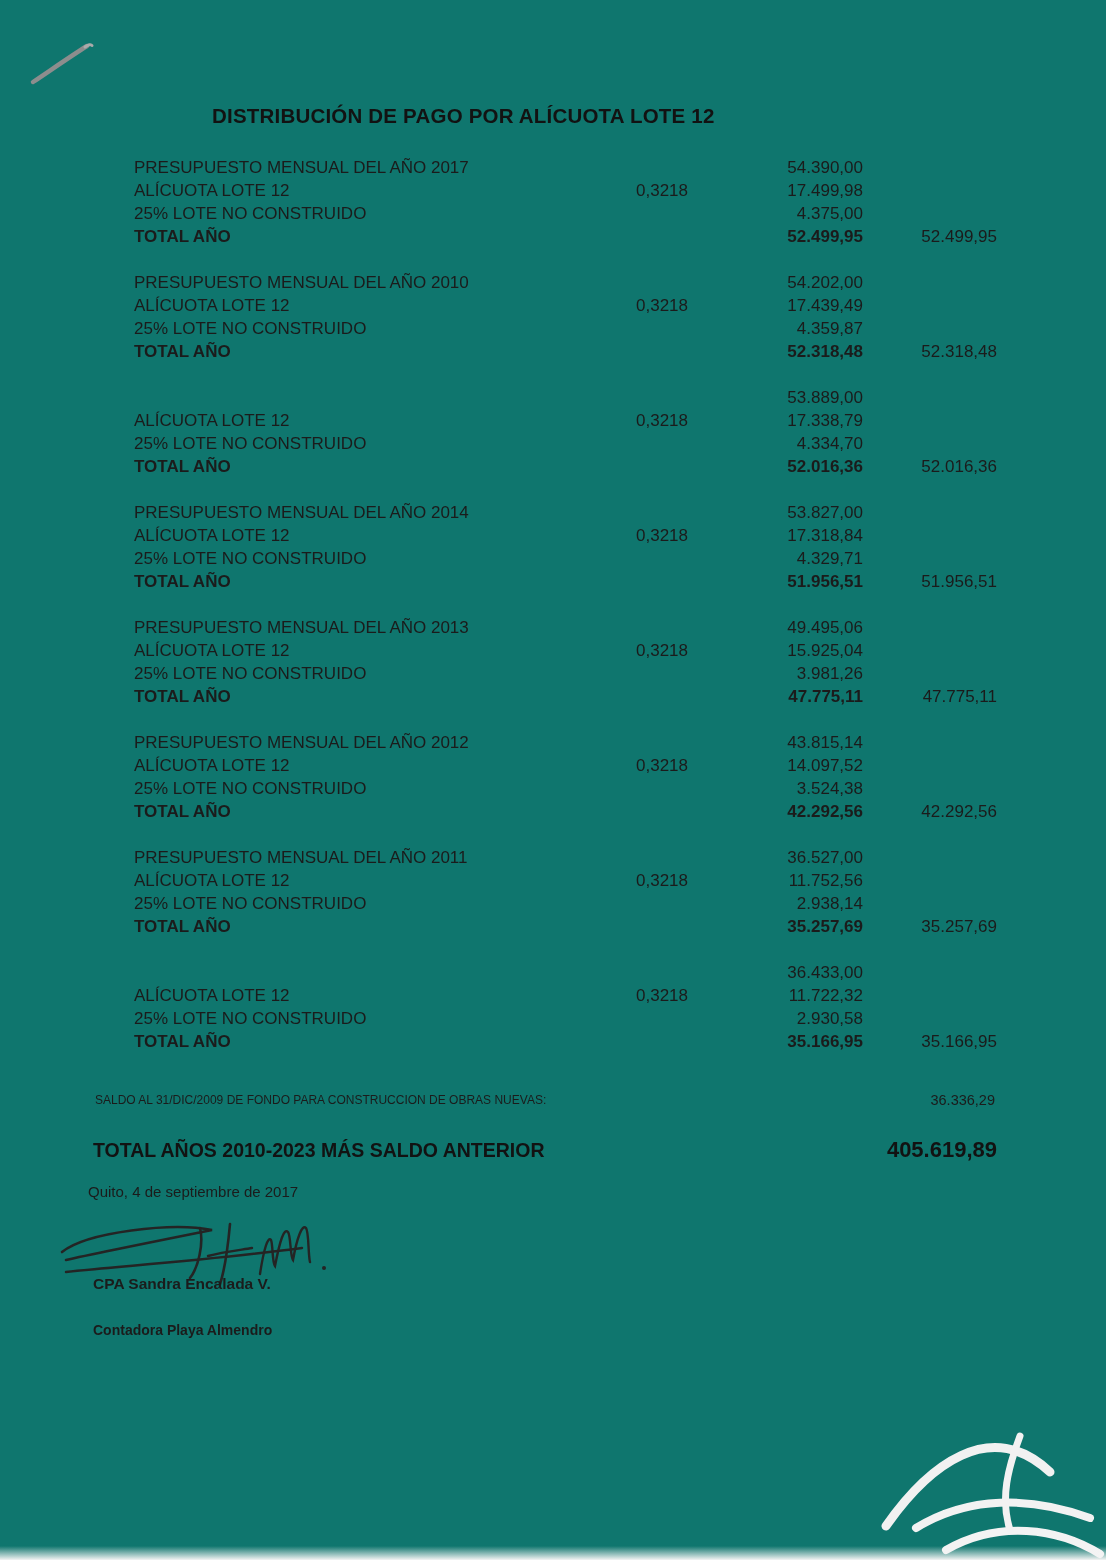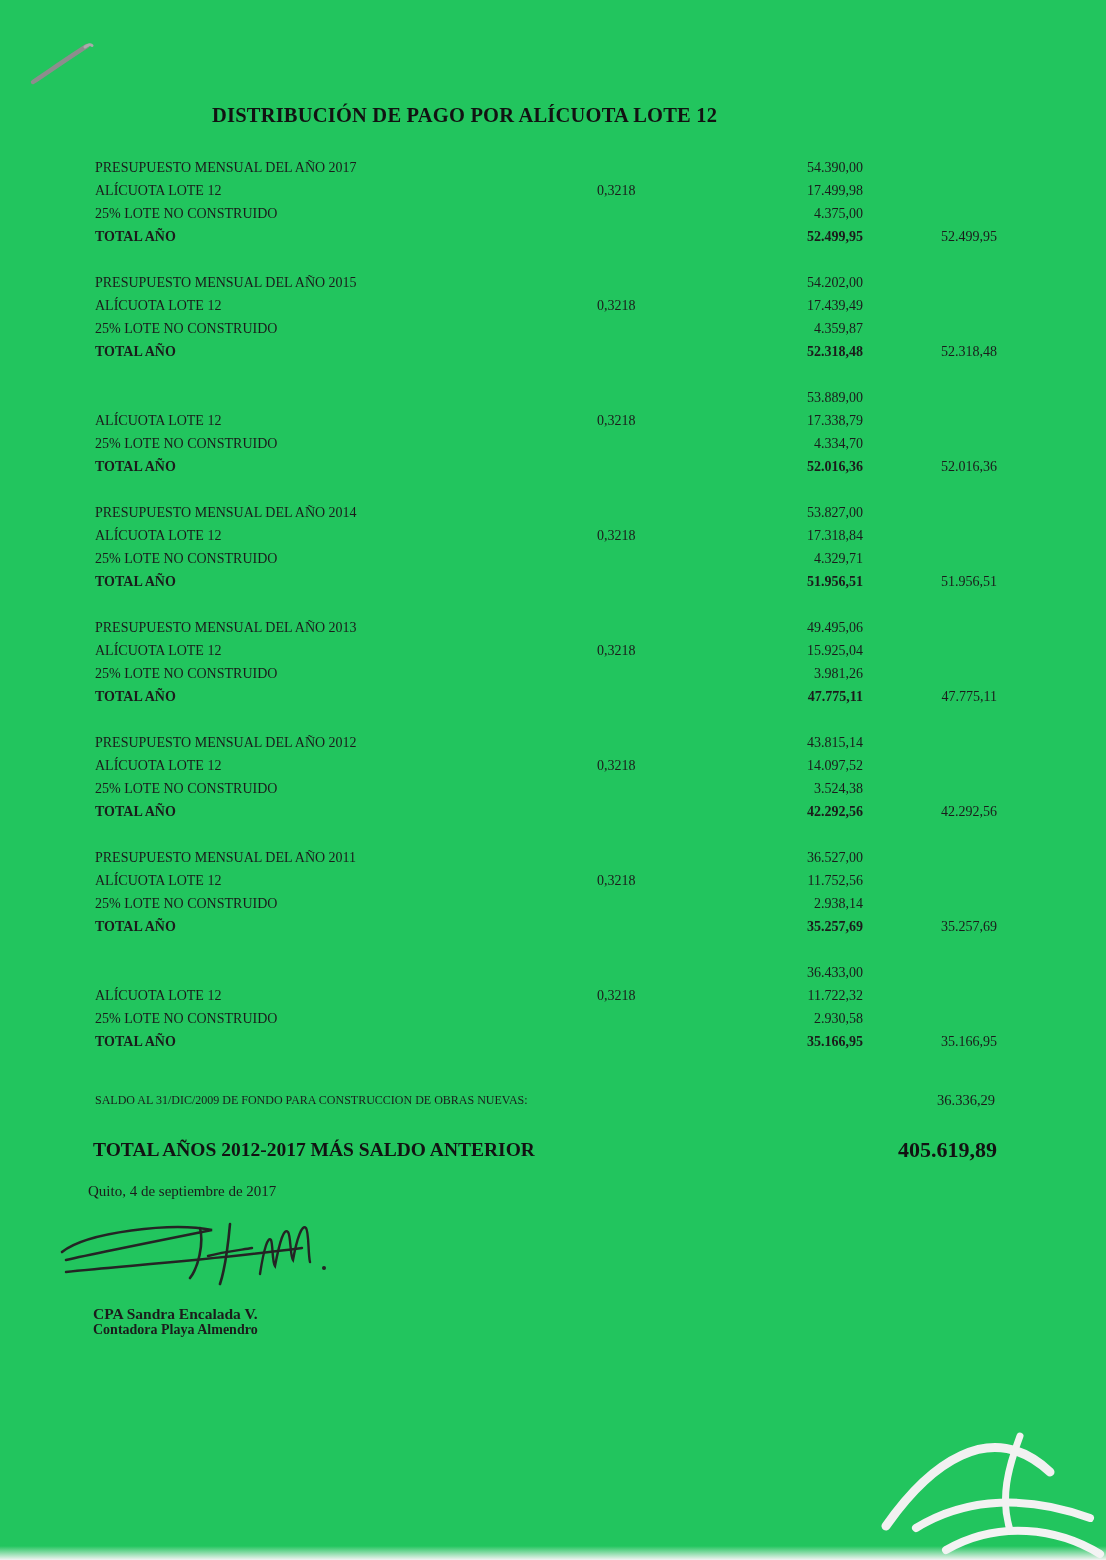--- a/index.html
+++ b/index.html
@@ -4,23 +4,23 @@
 <style>
   html, body {
     margin: 0;
     padding: 0;
     background: #e8e8e8;
   }
   .page {
     position: relative;
     width: 1106px;
     height: 1560px;
-    background: #22c55e;
+    background: #0f766e;
     overflow: hidden;
-    font-family: Liberation Serif, serif;
+    font-family: Liberation Sans, sans-serif;
     color: #1b1b1b;
   }
   .pen-mark {
     position: absolute;
     left: 28px;
     top: 40px;
   }
   .doc-title {
     position: absolute;
     top: 104px;
@@ -40,21 +40,22 @@
   }
   .block {
     position: relative;
     height: 92px;
     margin-bottom: 23px;
   }
   .row {
     position: relative;
     height: 23px;
     line-height: 23px;
-    font-size: 14px;
+    font-size: 17px;
+    margin-left: 39px;
   }
   .row .label {
     position: absolute;
     left: 95px;
     white-space: nowrap;
   }
   .row .ratio {
     position: absolute;
     left: 597px;
     white-space: nowrap;
@@ -126,21 +127,21 @@
     font-size: 15px;
     white-space: nowrap;
   }
   .signature-svg {
     position: absolute;
     left: 52px;
     top: 1210px;
   }
   .signer-name {
     position: absolute;
-    top: 1305px;
+    top: 1275px;
     left: 93px;
     font-size: 15.5px;
     font-weight: bold;
     white-space: nowrap;
   }
   .signer-title {
     position: absolute;
     top: 1322px;
     left: 93px;
     font-size: 14px;
@@ -190,21 +191,21 @@
       </div>
       <div class="row total-row">
         <span class="label">TOTAL AÑO</span>
         <span class="value">52.499,95</span>
         <span class="repeat">52.499,95</span>
       </div>
     </section>
 
     <section class="block">
       <div class="row">
-        <span class="label">PRESUPUESTO MENSUAL DEL AÑO 2015</span>
+        <span class="label">PRESUPUESTO MENSUAL DEL AÑO 2010</span>
         <span class="value">54.202,00</span>
       </div>
       <div class="row">
         <span class="label">ALÍCUOTA LOTE 12</span>
         <span class="ratio">0,3218</span>
         <span class="value">17.439,49</span>
       </div>
       <div class="row">
         <span class="label">25% LOTE NO CONSTRUIDO</span>
         <span class="value">4.359,87</span>
@@ -340,21 +341,21 @@
       </div>
     </section>
   </div>
 
   <div class="saldo-row">
     <span class="saldo-label">SALDO AL 31/DIC/2009 DE FONDO PARA CONSTRUCCION DE OBRAS NUEVAS:</span>
     <span class="saldo-value">36.336,29</span>
   </div>
 
   <div class="grand-total-row">
-    <span class="gt-label">TOTAL AÑOS 2012-2017 MÁS SALDO ANTERIOR</span>
+    <span class="gt-label">TOTAL AÑOS 2010-2023 MÁS SALDO ANTERIOR</span>
     <span class="gt-value">405.619,89</span>
   </div>
 
   <div class="date-line">Quito, 4 de septiembre de 2017</div>
 
   <svg class="signature-svg" width="300" height="100" viewBox="0 0 300 100">
     <path d="M10,42 C35,22 120,12 160,20 C120,28 40,44 14,50" stroke="#242424" stroke-width="2.6" fill="none" stroke-linecap="round"></path>
     <path d="M14,62 C70,56 160,50 250,38" stroke="#242424" stroke-width="2.4" fill="none" stroke-linecap="round"></path>
     <path d="M148,18 C152,34 146,58 138,68" stroke="#242424" stroke-width="2.6" fill="none" stroke-linecap="round"></path>
     <path d="M178,14 C176,36 172,62 168,74" stroke="#242424" stroke-width="2.6" fill="none" stroke-linecap="round"></path>

